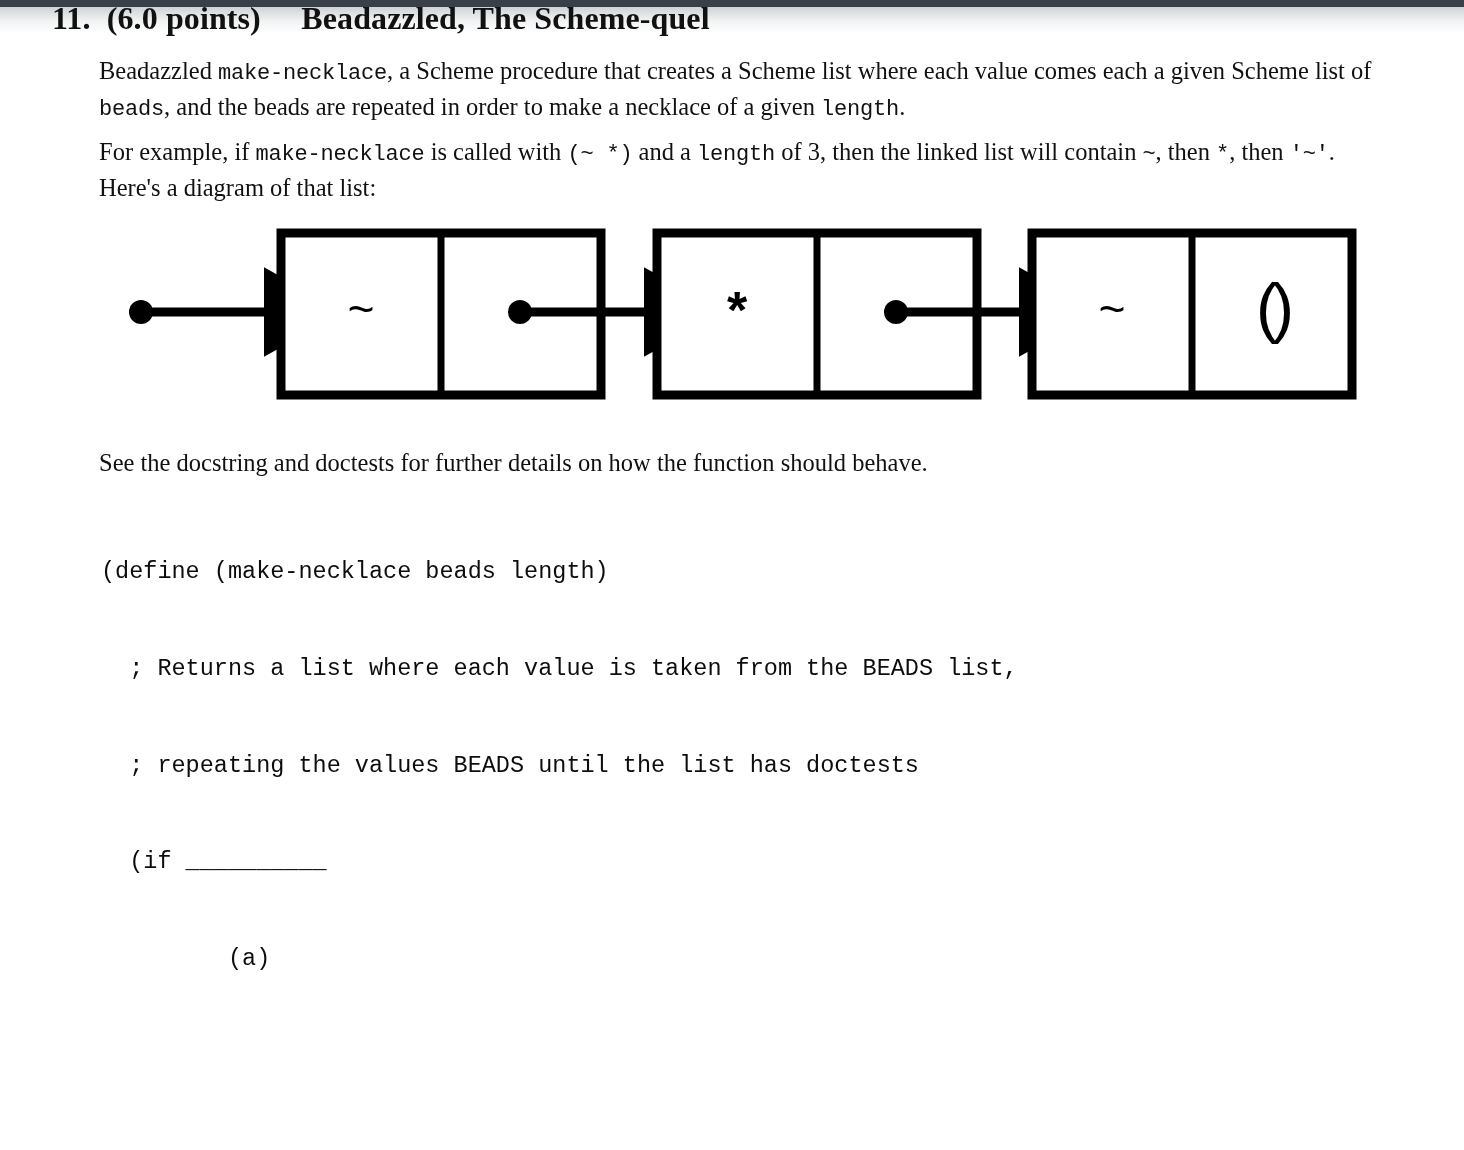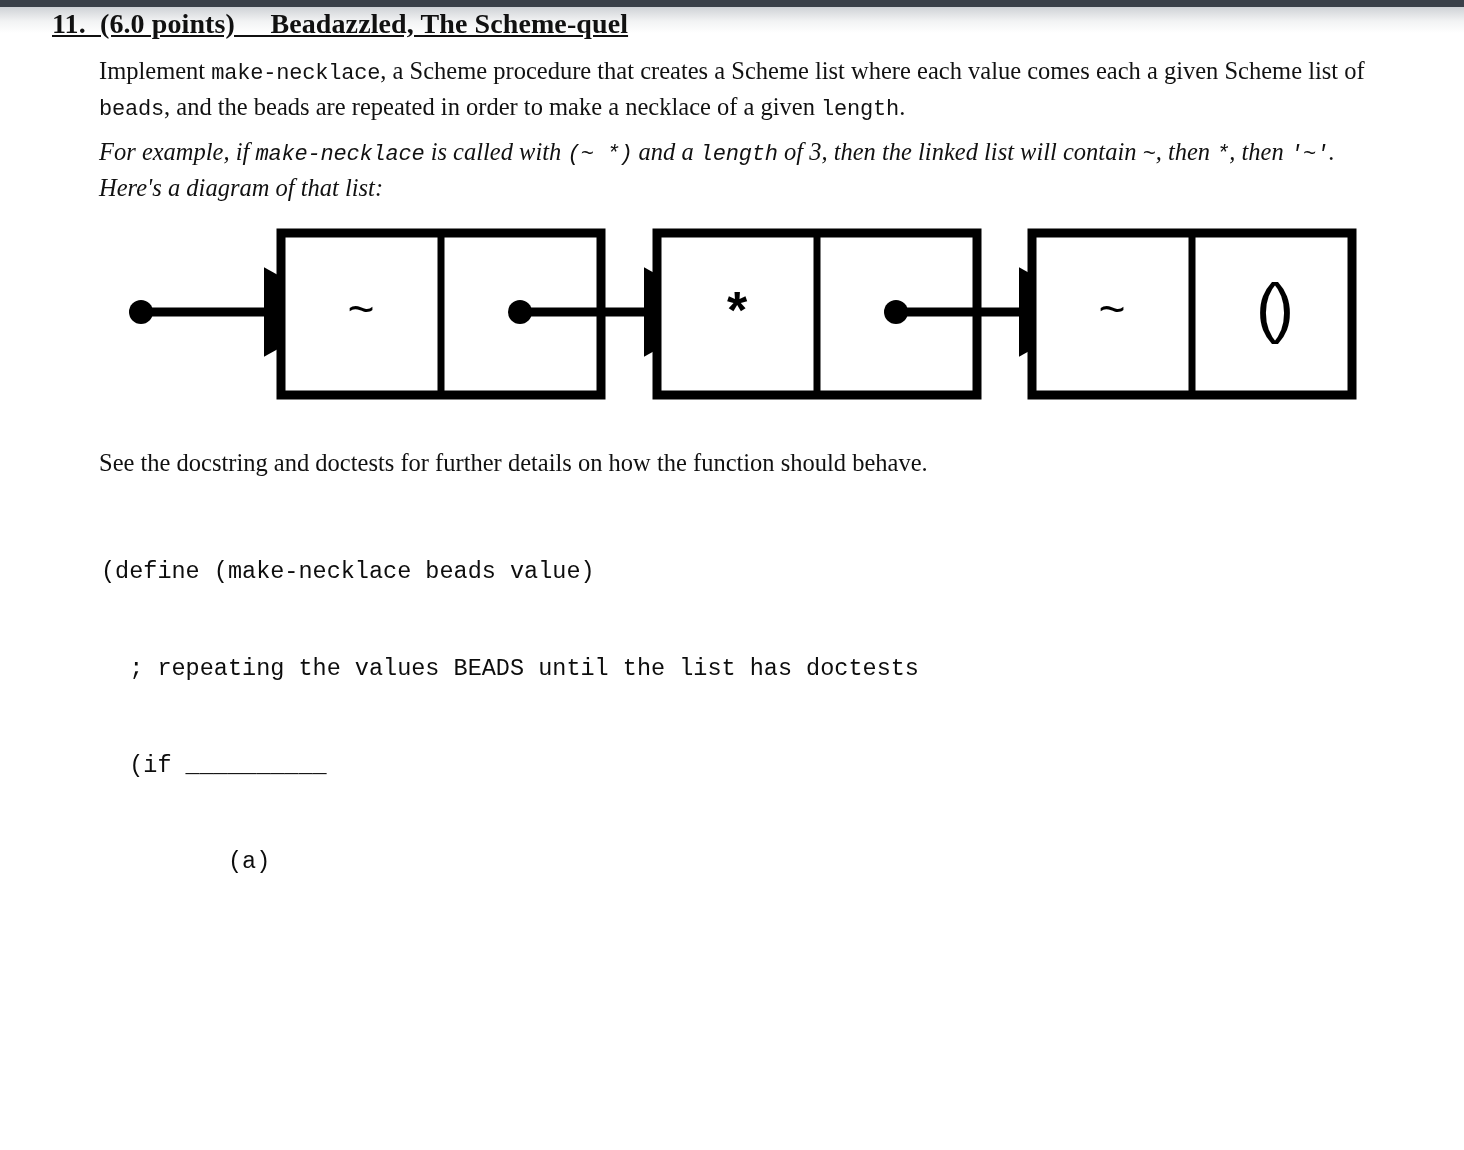--- a/index.html
+++ b/index.html
@@ -26,39 +26,38 @@
   #top-fade {
     position: absolute;
     left: 0; top: 7px;
     width: 1464px; height: 26px;
     background: linear-gradient(to bottom, #cfd2d6 0%, #f2f3f4 55%, #ffffff 100%);
   }
 
   
   #heading {
     position: absolute;
-    left: 52px; top: 8px;
-    font-size: 28px;
+    left: 52px; top: 0;
+    font-size: 32px;
     font-weight: bold;
     white-space: pre;
     letter-spacing: 0.1px;
-    text-decoration: underline;
   }
 
   
   .prose {
     position: absolute;
     font-size: 24.5px;
     line-height: 33px;
     left: 99px;
     width: 1300px;
     text-align: left;
   }
   #para1 { top: 54px; }
-  #para2 { top: 135px; font-style: italic; }
+  #para2 { top: 135px; }
   #para3 { top: 446px; }
 
   code, .mono-inline {
     font-family: "Liberation Mono", "DejaVu Sans Mono", monospace;
     font-size: 22px;
     letter-spacing: -0.2px;
     text-align: center;
   }
 
   
@@ -85,21 +84,21 @@
   #code .ln { display: block; height: 32.2px; }
 </style>
 </head>
 <body>
 
 <div id="top-bar"></div>
 <div id="top-fade"></div>
 
 <div id="heading">11.  (6.0 points)     Beadazzled, The Scheme-quel</div>
 
-<div class="prose" id="para1"><span>Implement </span><code class="mono-inline">make-necklace</code><span>, a Scheme procedure that creates a Scheme list where each value comes each a given Scheme list of </span><code class="mono-inline">beads</code><span>, and the beads are repeated in order to make a necklace of a given </span><code class="mono-inline">length</code><span>.</span></div>
+<div class="prose" id="para1"><span>Beadazzled </span><code class="mono-inline">make-necklace</code><span>, a Scheme procedure that creates a Scheme list where each value comes each a given Scheme list of </span><code class="mono-inline">beads</code><span>, and the beads are repeated in order to make a necklace of a given </span><code class="mono-inline">length</code><span>.</span></div>
 
 <div class="prose" id="para2"><span>For example, if </span><code class="mono-inline">make-necklace</code><span> is called with </span><code class="mono-inline">(~ *)</code><span> and a </span><code class="mono-inline">length</code><span> of 3, then the linked list will contain </span><code class="mono-inline">~</code><span>, then </span><code class="mono-inline">*</code><span>, then </span><code class="mono-inline">'~'</code><span>. Here's a diagram of that list:</span></div>
 
 <div id="diagram">
   <svg width="1240" height="195" viewBox="0 0 1240 195" xmlns="http://www.w3.org/2000/svg">
     <defs>
       <marker id="ah" markerWidth="12" markerHeight="12" refX="0.5" refY="5" orient="auto" markerUnits="strokeWidth">
         <path d="M0,0 L0,10 L9,5 z" fill="#000"></path>
       </marker>
     </defs>
@@ -130,21 +129,22 @@
       <line x1="1072" y1="13" x2="1072" y2="175" stroke="#000" stroke-width="7"></line>
       <text x="992" y="105" font-family="'Liberation Mono','DejaVu Sans Mono',monospace" font-size="46" text-anchor="middle" fill="#000">~</text>
       <text x="1152" y="110" font-family="'Liberation Sans','DejaVu Sans',sans-serif" font-size="66" text-anchor="middle" fill="#000" letter-spacing="-6">()</text>
     </g>
   </svg>
 </div>
 
 <div class="prose" id="para3">See the docstring and doctests for further details on how the function should behave.</div>
 
 <div id="code">
-  <span class="ln">(define (make-necklace beads value)</span>
+  <span class="ln">(define (make-necklace beads length)</span>
+  <span class="ln">  ; Returns a list where each value is taken from the BEADS list,</span>
   <span class="ln">  ; repeating the values BEADS until the list has doctests</span>
   <span class="ln">  (if __________</span>
   <span class="ln">         (a)</span>
   
   
   
   
   
   
   

